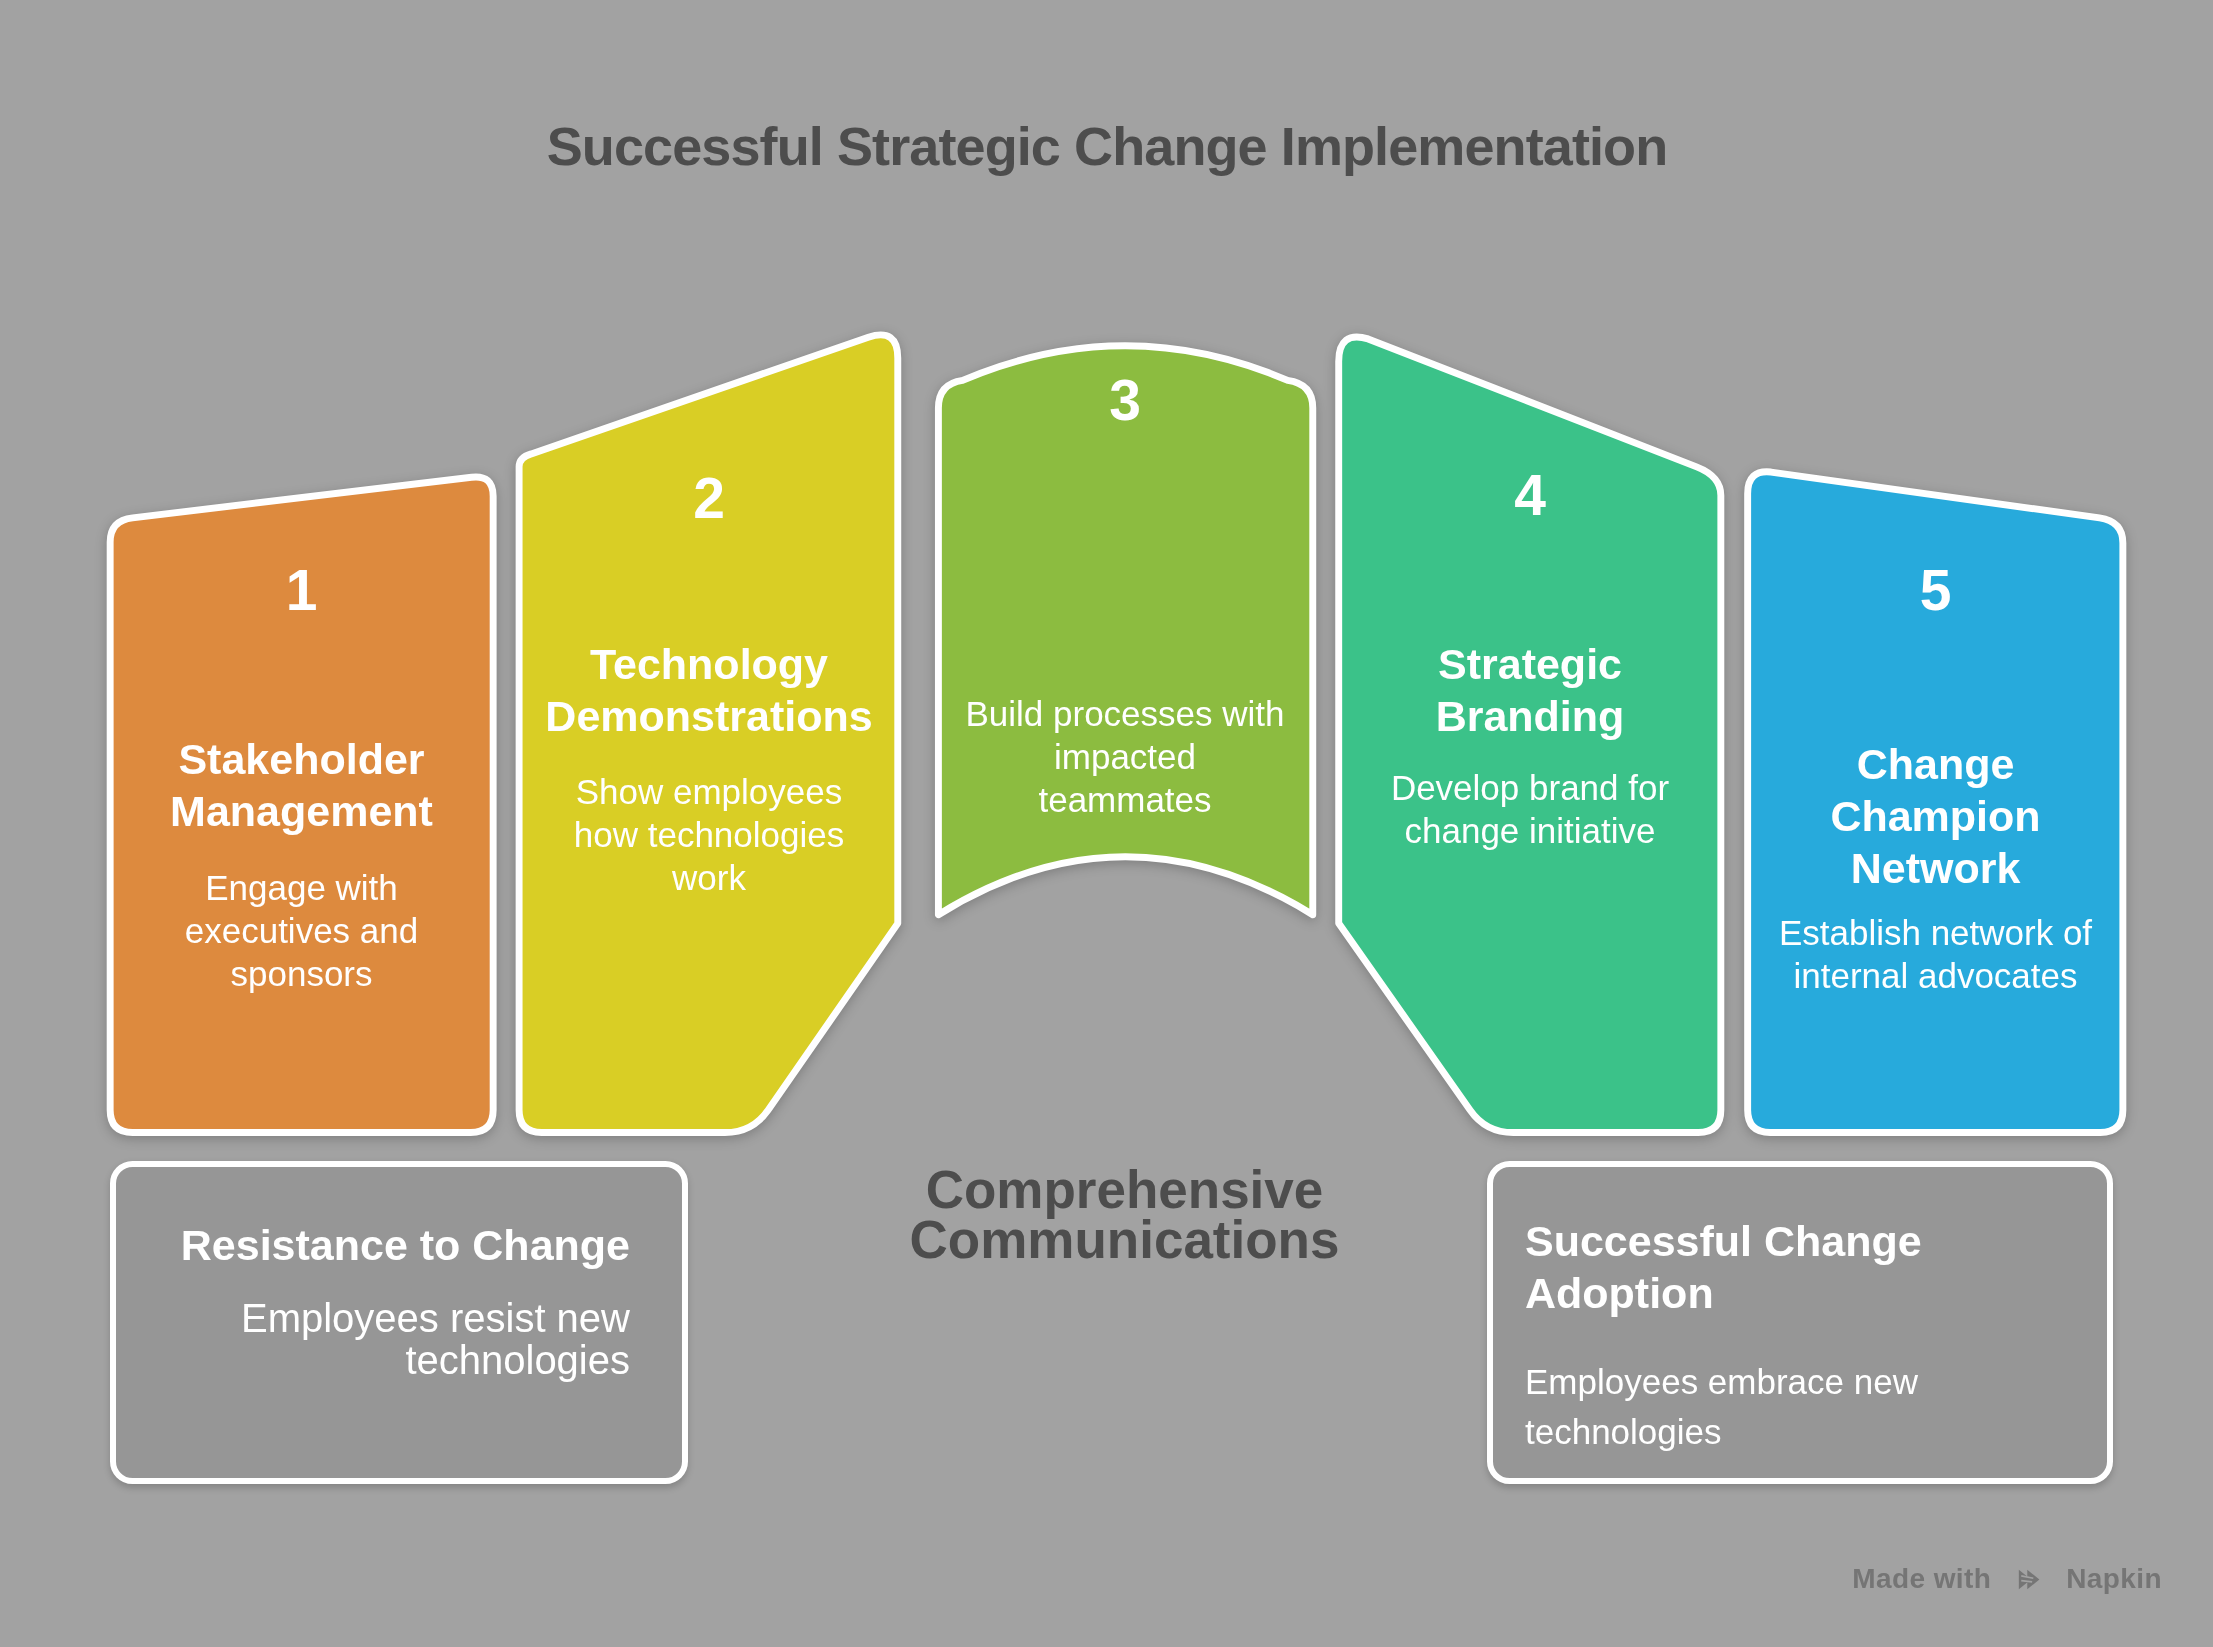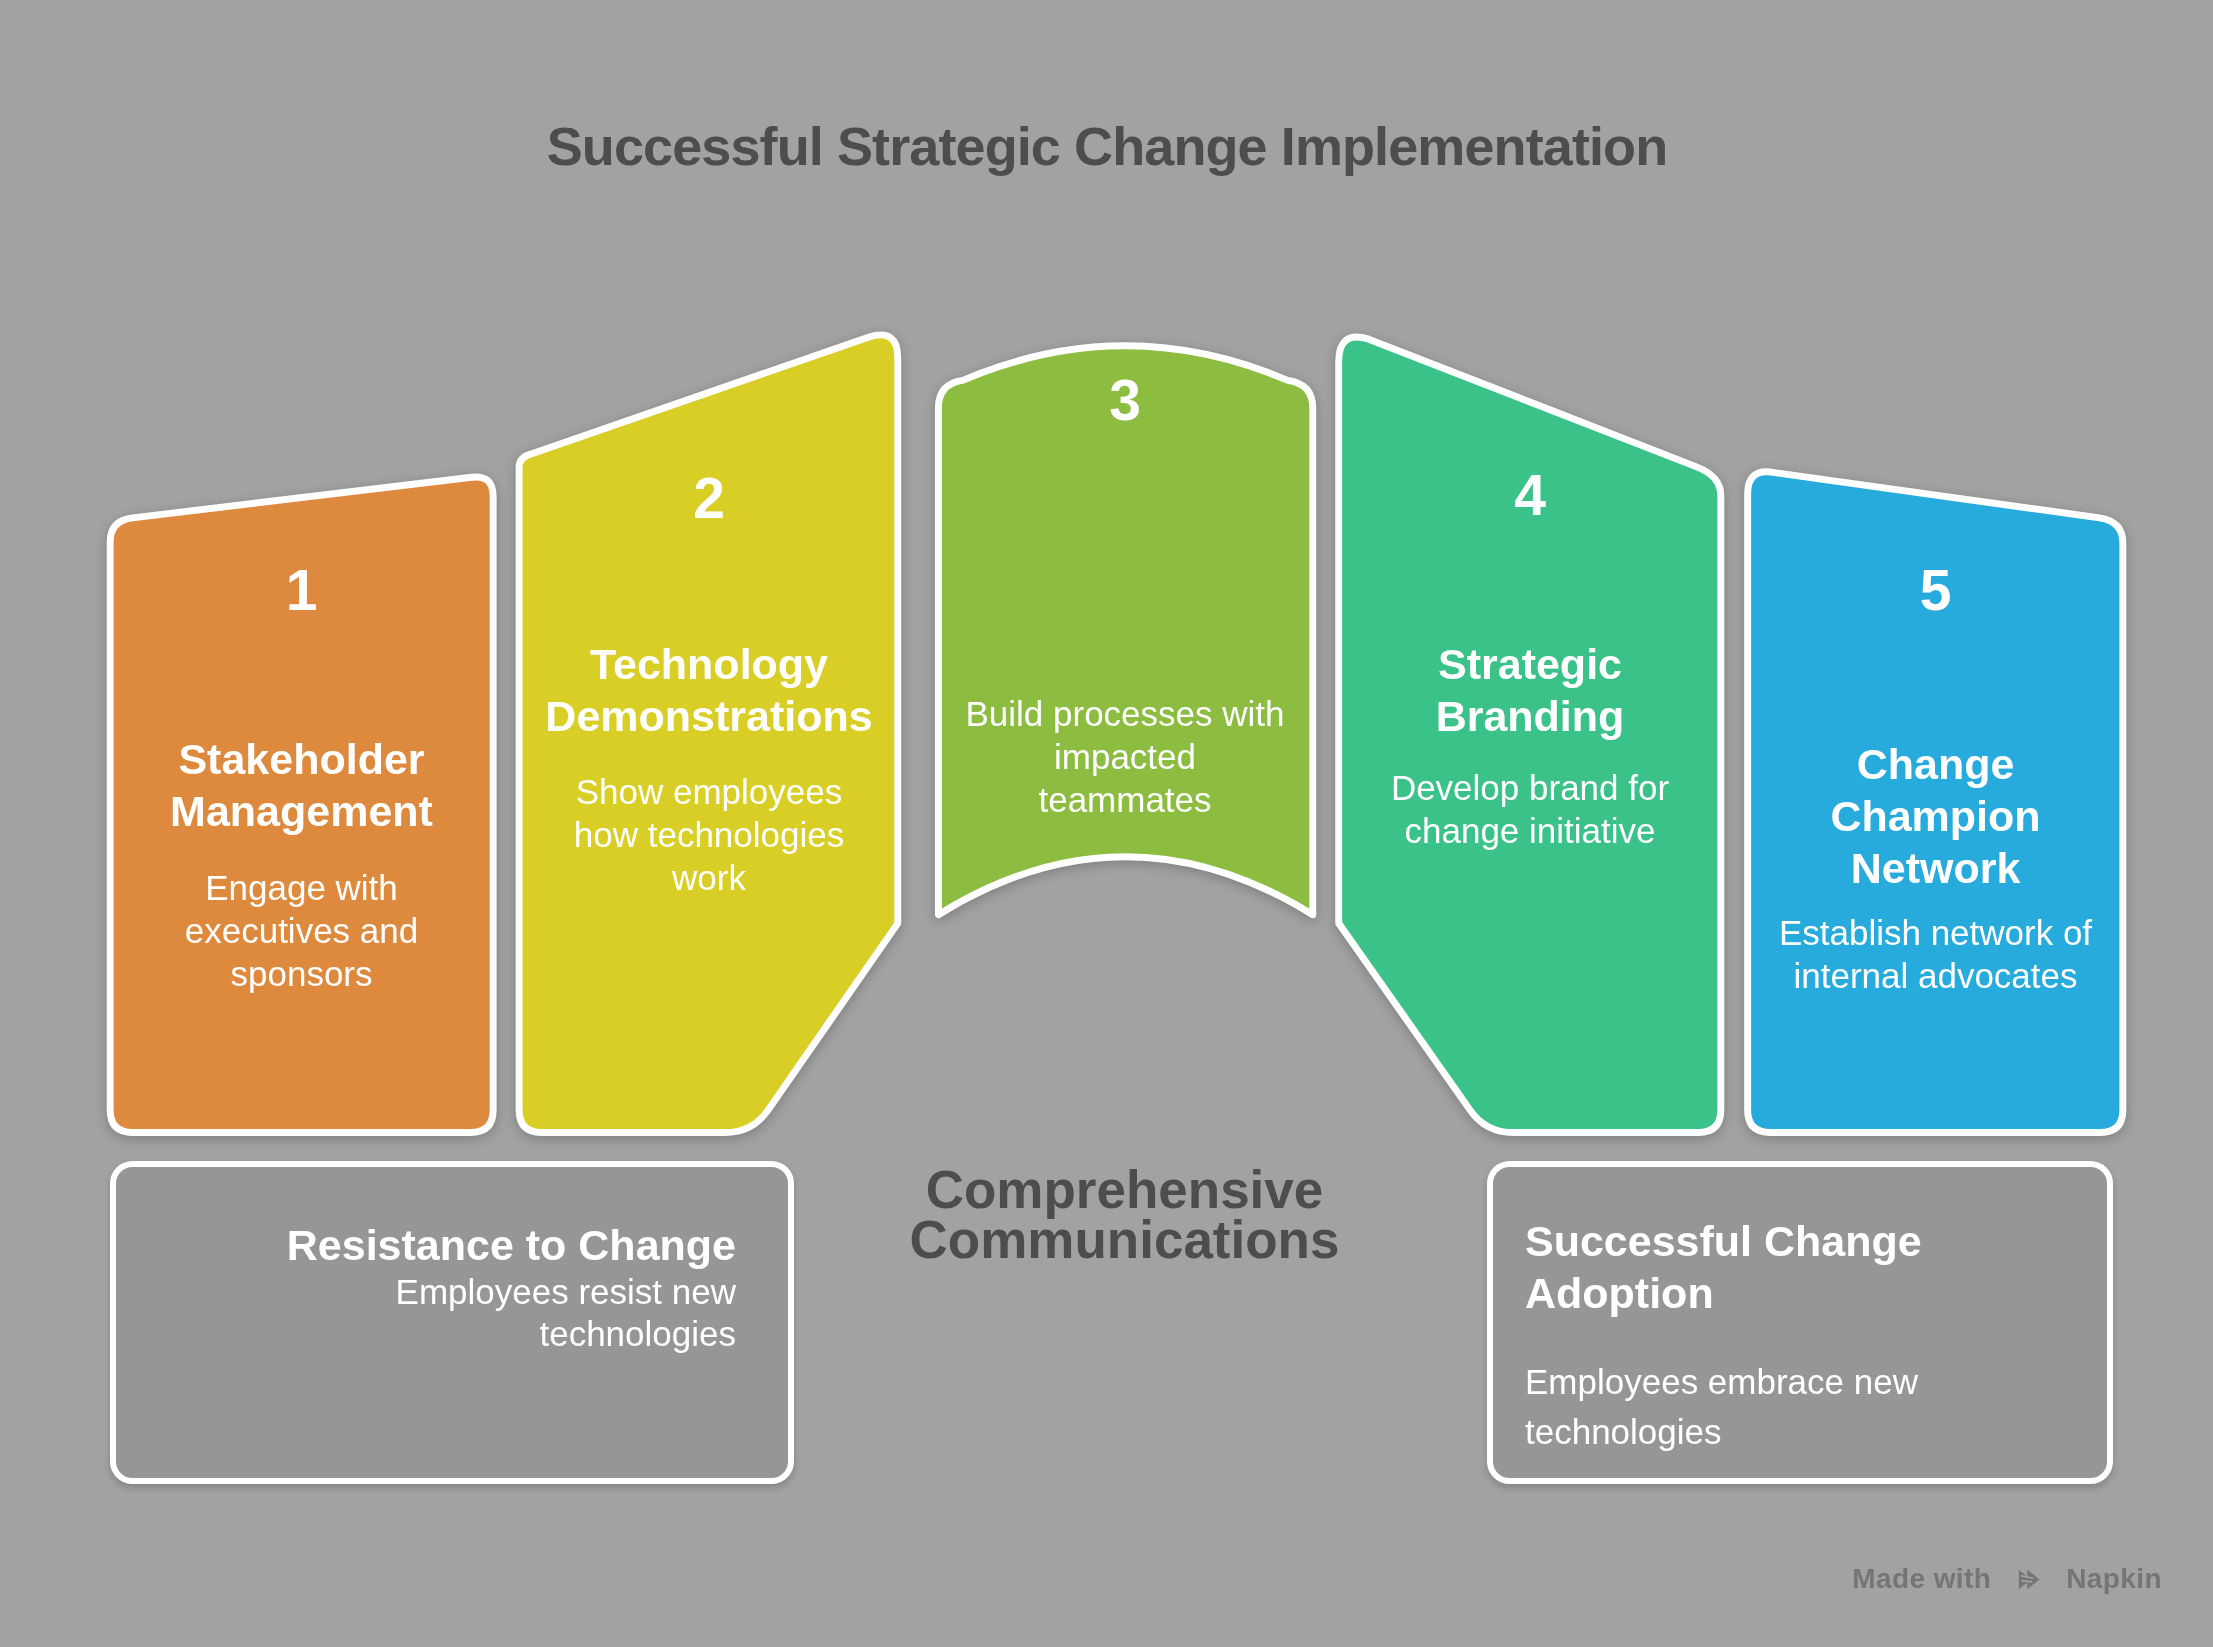--- a/index.html
+++ b/index.html
@@ -25,24 +25,24 @@
   #p2-num{left:519px;width:380px;top:470px} #p2-heading{left:519px;width:380px;top:638px} #p2-body{left:519px;width:380px;top:770px}
   #p3-num{left:938px;width:374px;top:372px} #p3-heading{left:938px;width:374px;top:547px} #p3-body{left:938px;width:374px;top:692px}
   #p4-num{left:1339px;width:382px;top:467px} #p4-heading{left:1339px;width:382px;top:638px} #p4-body{left:1339px;width:382px;top:766px}
   #p5-num{left:1748px;width:375px;top:562px} #p5-heading{left:1748px;width:375px;top:738px} #p5-body{left:1748px;width:375px;top:911px}
 
   .callout {
     position:absolute; top:1161px; height:323px; box-sizing:border-box;
     background:#969696; border:6px solid #FFFFFF; border-radius:22.5px;
     color:#FFFFFF; box-shadow:0 3.5px 7px rgba(0,0,0,0.18);
   }
-  #callout-left  { left:110px;  width:684px; text-align:right; padding:52px 52px 0 35px; }
+  #callout-left  { left:110px;  width:578px; text-align:right; padding:52px 52px 0 35px; }
   #callout-right { left:1487px; width:626px; text-align:left;  padding:48px 35px 0 32px; }
   .co-title { font-size:43px; font-weight:bold; line-height:52px; white-space:pre-line; }
-  #callout-left  .co-body { font-size:35px; line-height:42px; white-space:pre-line; }
+  #callout-left  .co-body { font-size:40px; line-height:42px; white-space:pre-line; margin-top:26px; }
   #callout-right .co-body { font-size:35px; line-height:50px; white-space:pre-line; margin-top:38px; }
 
   .center-label {
     position:absolute; left:839px; width:571px; top:1165px;
     text-align:center; font-size:53px; font-weight:bold; line-height:50px;
     color:#4D4D4D; white-space:pre-line;
   }
   .napkin {
     position:absolute; right:52px; top:1563px;
     display:flex; align-items:center; gap:23px;

